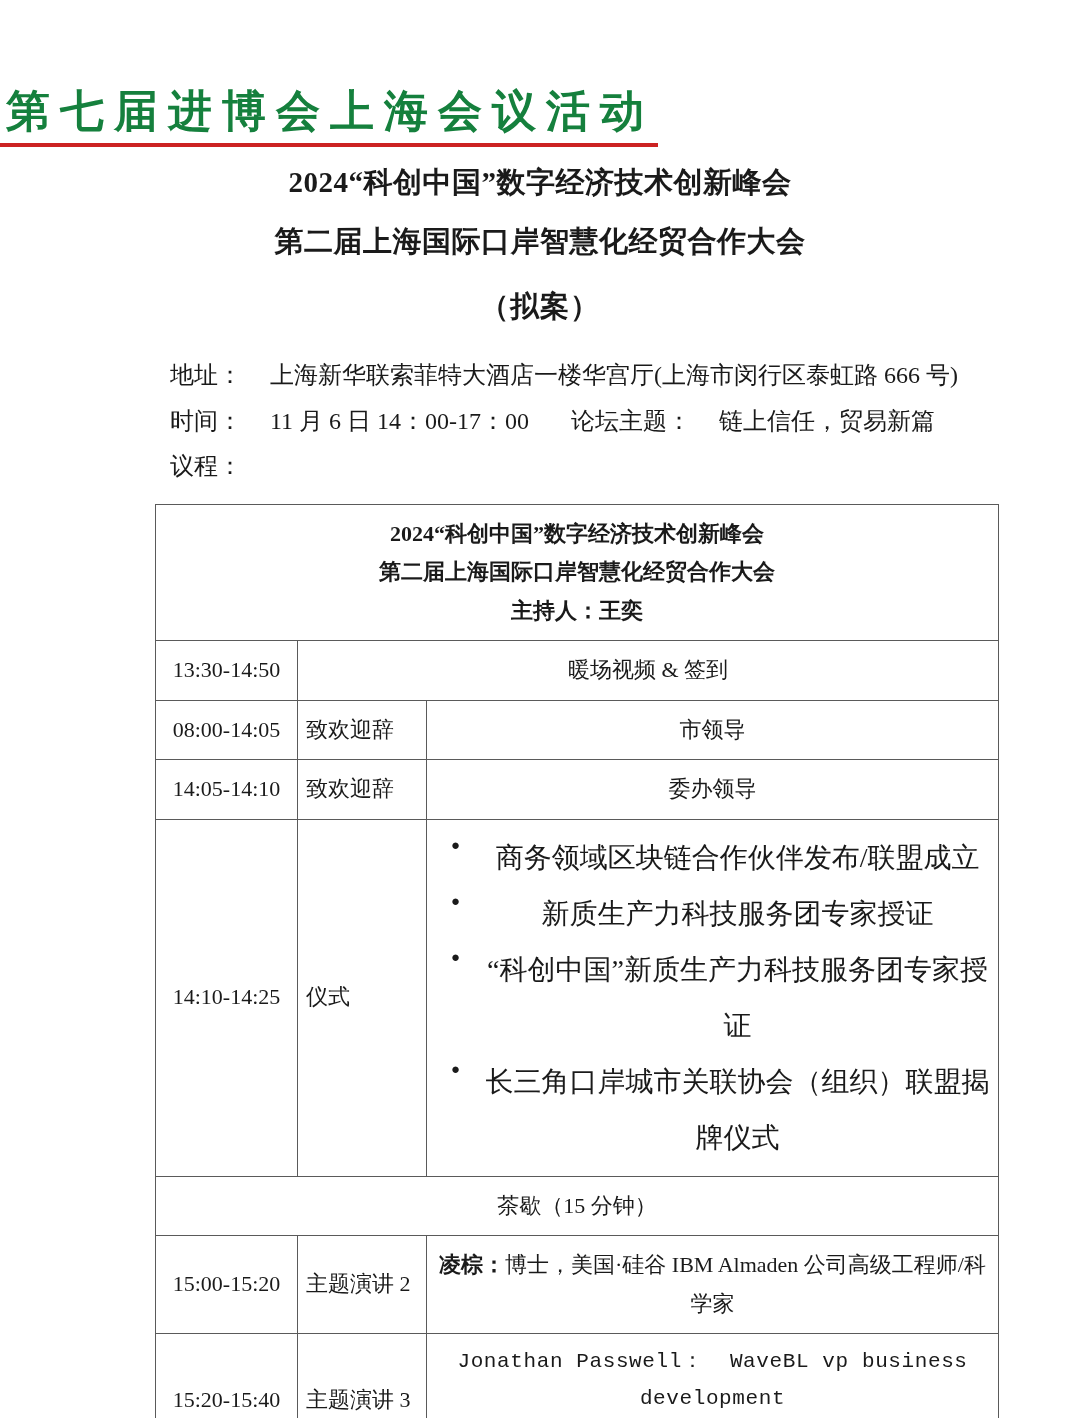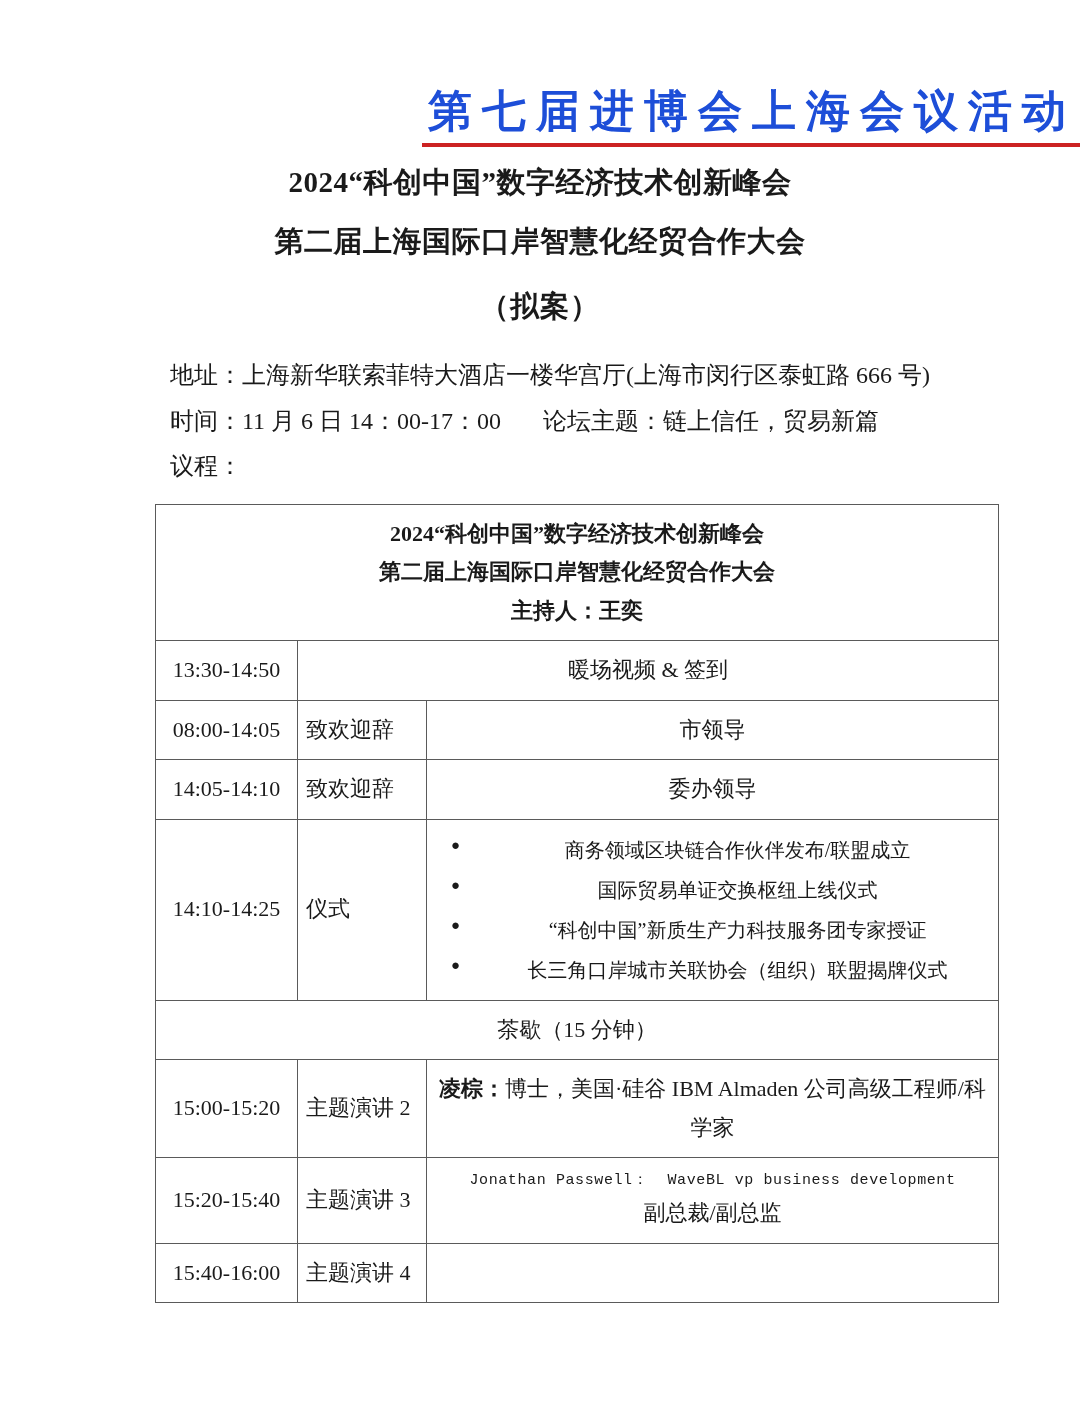--- a/index.html
+++ b/index.html
@@ -9,25 +9,25 @@
     font-family:"Liberation Serif","DejaVu Serif",serif;
     color:#1a1a1a;
     overflow:hidden;
   }
   .page{position:relative;width:1080px;height:1418px;box-sizing:border-box;}
 
   
   .main-title{
     margin:0;
     padding-top:84px;
-    text-align:right;
+    text-align:left;
     font-size:44px;
     font-weight:bold;
     letter-spacing:10px;
-    color:#1d4ed8;
+    color:#15803d;
     line-height:1.25;
     font-family:"Liberation Serif","DejaVu Serif",serif;
   }
   .main-title span{
     display:inline-block;
     border-bottom:4px solid #cc2222;
     padding:0 4px 4px 6px;
   }
   .subtitle{
     text-align:center;
@@ -49,21 +49,21 @@
   }
 
   
   .info-block{padding:16px 0 0 170px;}
   .info-line{
     font-size:24px;
     line-height:1.9;
     white-space:nowrap;
   }
   .lbl{font-weight:normal;}
-  .val{font-weight:normal;}
+  .val{font-weight:normal;margin-left:28px;}
   .gap{display:inline-block;width:42px;}
 
   
   .agenda-wrap{padding:14px 0 0 155px;}
   table.agenda{
     border-collapse:collapse;
     width:843px;
     table-layout:fixed;
   }
   table.agenda td{
@@ -93,30 +93,30 @@
 
   ul.bullets{
     list-style:none;
     margin:0;
     padding:0 0 0 10px;
   }
   ul.bullets li{
     position:relative;
     padding-left:40px;
     line-height:2.0;
-    font-size:20px;
+    font-size:28px;
   }
   ul.bullets li::before{
     content:"\25CF";
     position:absolute;
     left:6px;
     top:0;
     font-size:15px;
   }
-  .jline{font-family:"Liberation Mono","DejaVu Sans Mono",monospace;font-size:15px;letter-spacing:0.6px;}
+  .jline{font-family:"Liberation Mono","DejaVu Sans Mono",monospace;font-size:21px;letter-spacing:0.6px;}
 </style>
 </head>
 <body>
 
 <div class="page">
 
   <h1 class="main-title"><span>第七届进博会上海会议活动</span></h1>
 
   <div class="subtitle">2024“科创中国”数字经济技术创新峰会</div>
   <div class="subtitle">第二届上海国际口岸智慧化经贸合作大会</div>
@@ -166,21 +166,21 @@
           <td class="kind">致欢迎辞</td>
           <td class="body">委办领导</td>
         </tr>
 
         <tr>
           <td class="time">14:10-14:25</td>
           <td class="kind">仪式</td>
           <td class="body">
             <ul class="bullets">
               <li>商务领域区块链合作伙伴发布/联盟成立</li>
-              <li>国际贸易单证交换枢纽上线仪式</li>
+              <li>新质生产力科技服务团专家授证</li>
               <li>“科创中国”新质生产力科技服务团专家授证</li>
               <li>长三角口岸城市关联协会（组织）联盟揭牌仪式</li>
             </ul>
           </td>
         </tr>
 
 
         <tr>
           <td class="center-span" colspan="3">茶歇（15 分钟）</td>
         </tr>

